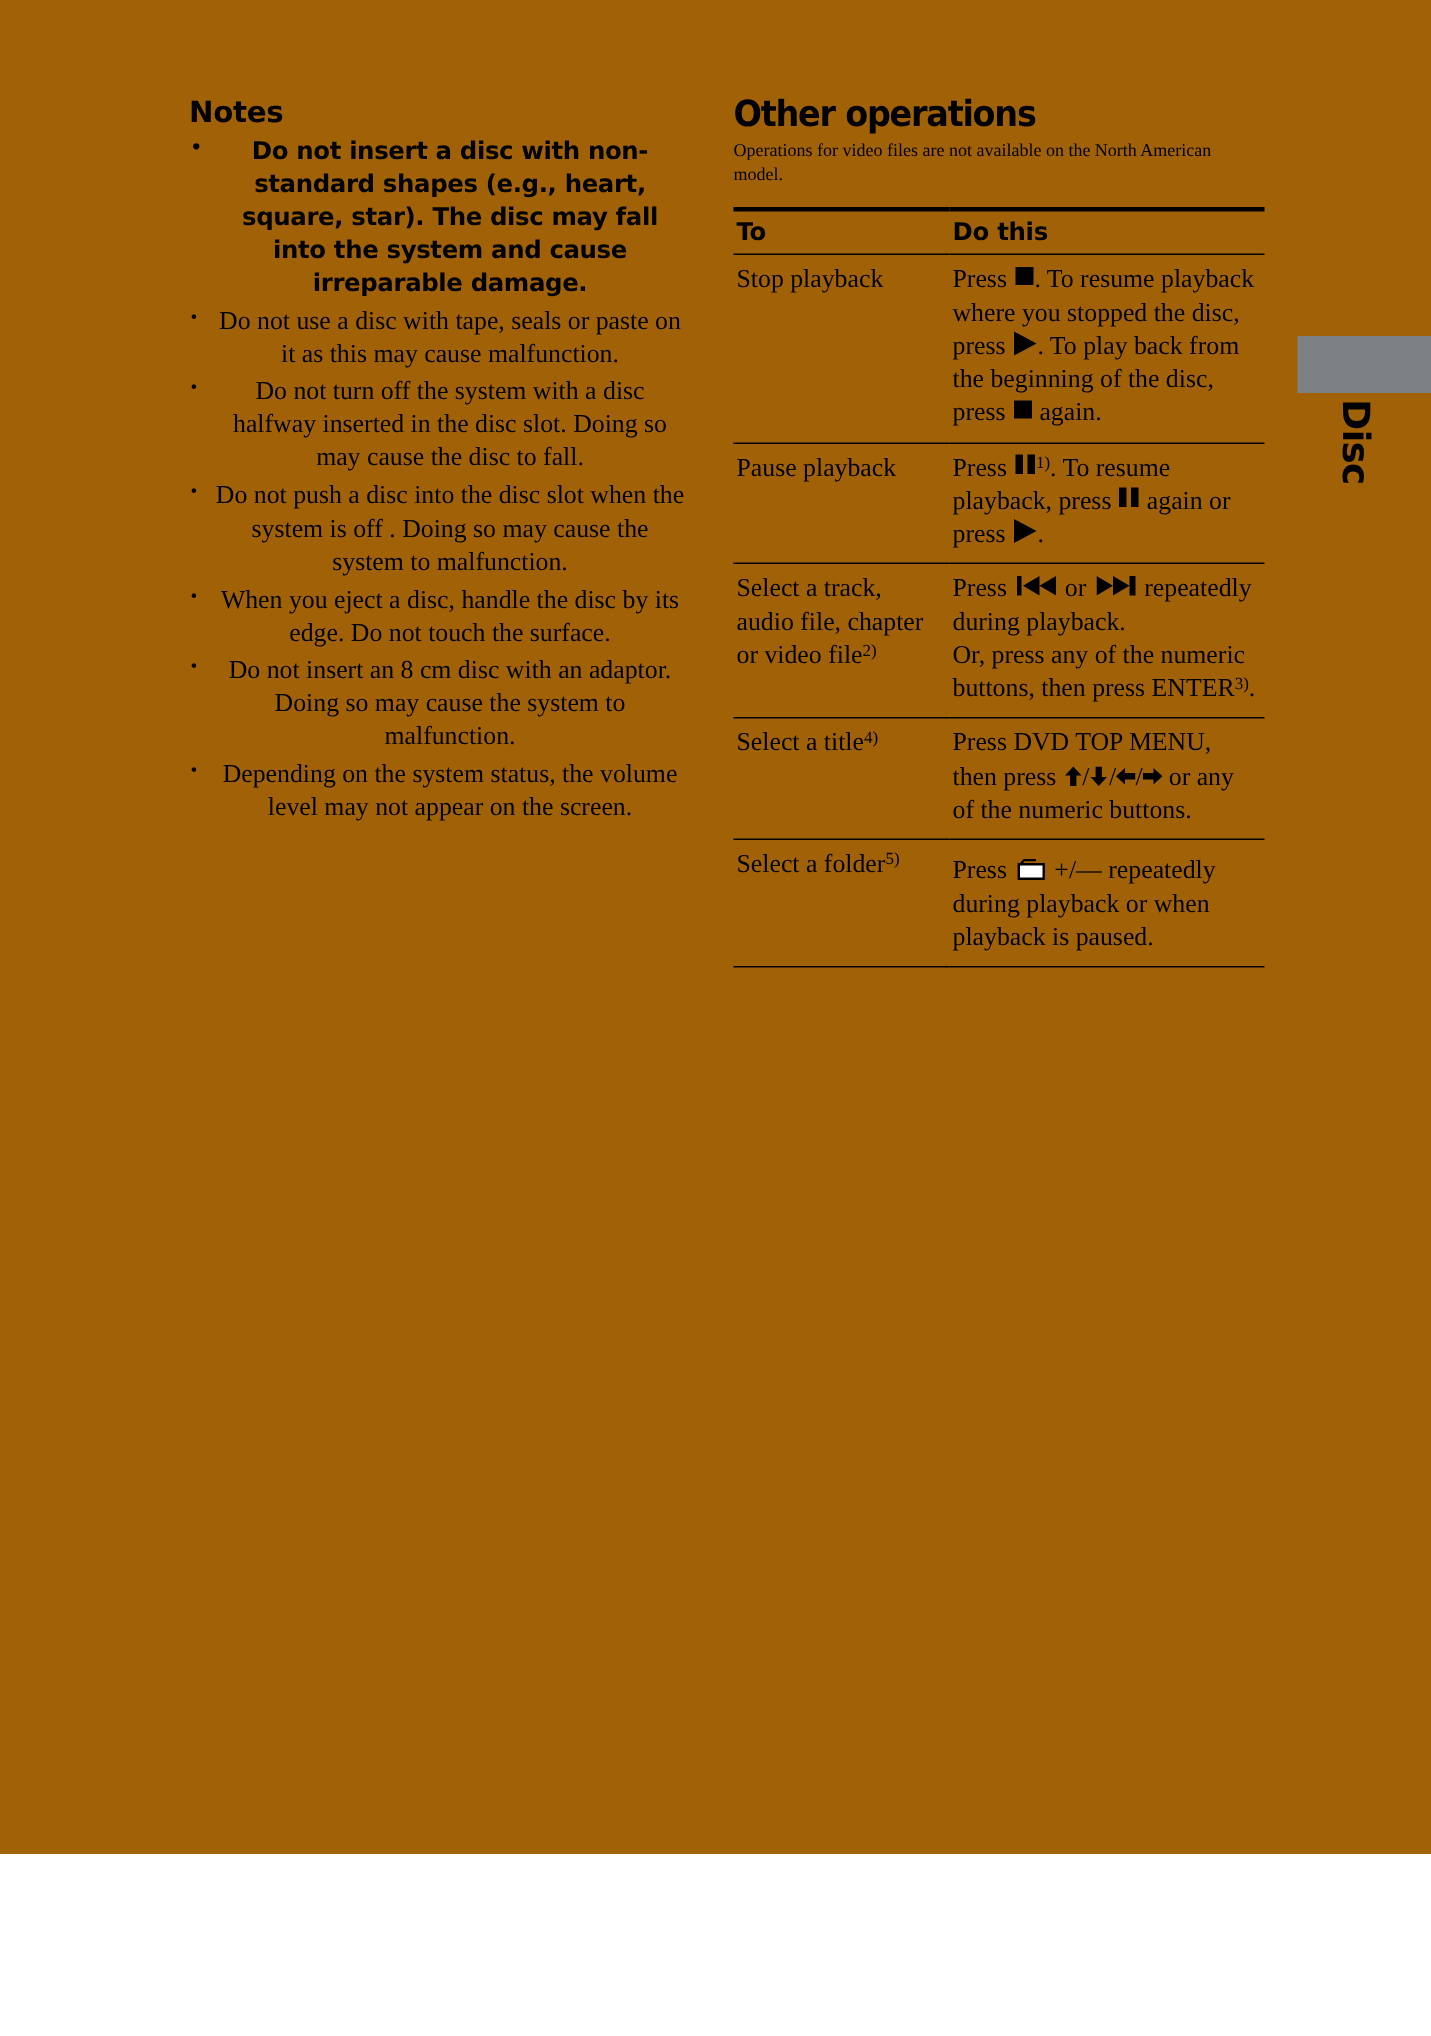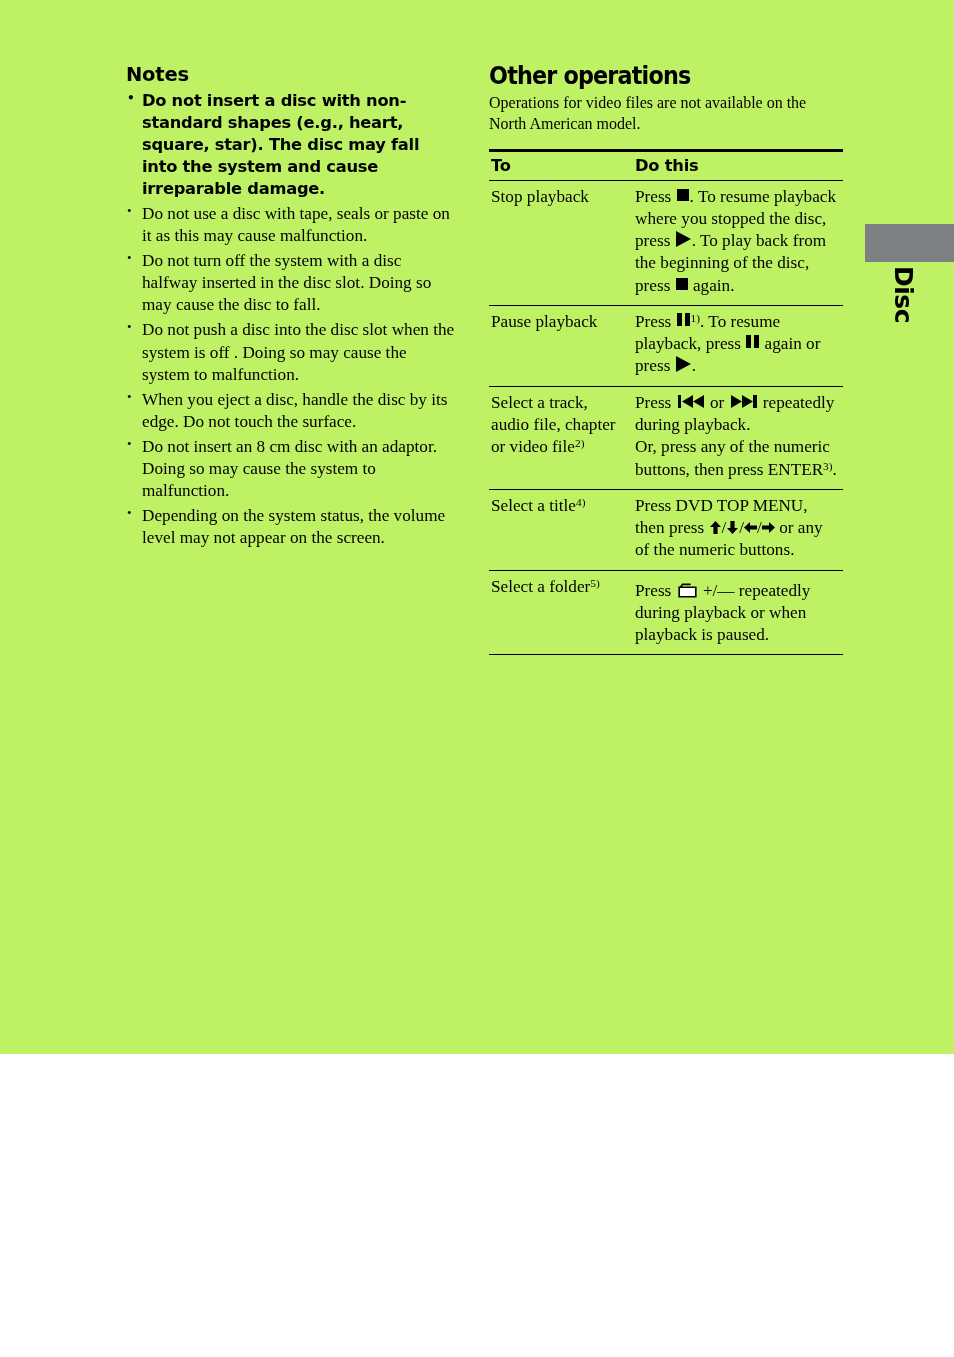--- a/index.html
+++ b/index.html
@@ -3,22 +3,22 @@
 <meta charset="utf-8">
 <style>
   html, body {
     margin: 0;
     padding: 0;
     background: #ffffff;
   }
   .page {
     position: relative;
     width: 954px;
-    height: 1054px;
-    background: #bef264;
+    height: 1236px;
+    background: #a16207;
     overflow: hidden;
     font-family: "Liberation Serif", "DejaVu Serif", serif;
     color: #000000;
   }
 
   
   .col-left {
     position: absolute;
     left: 126px;
     top: 64px;
@@ -36,21 +36,21 @@
     list-style: none;
     margin: 0;
     padding: 0;
   }
   ul.notes-list > li {
     position: relative;
     padding-left: 16px;
     margin-bottom: 3px;
     font-size: 17.2px;
     line-height: 1.285;
-    text-align: left;
+    text-align: center;
   }
   ul.notes-list > li::before {
     content: "\2022";
     position: absolute;
     left: 1px;
     top: -1px;
     font-size: 13px;
     line-height: 1.45;
   }
   ul.notes-list > li.bold {
@@ -76,21 +76,21 @@
     font-family: "DejaVu Sans", "Liberation Sans", sans-serif;
     font-weight: bold;
     font-size: 24px;
     line-height: 1.05;
     letter-spacing: -0.9px;
     transform: scaleX(0.93);
     transform-origin: left center;
     margin: 0 0 4px 0;
   }
   .section-intro {
-    font-size: 16px;
+    font-size: 12px;
     line-height: 1.295;
     margin: 0 0 14px 0;
   }
 
   
   table.ops {
     width: 354px;
     border-collapse: collapse;
     table-layout: fixed;
   }

